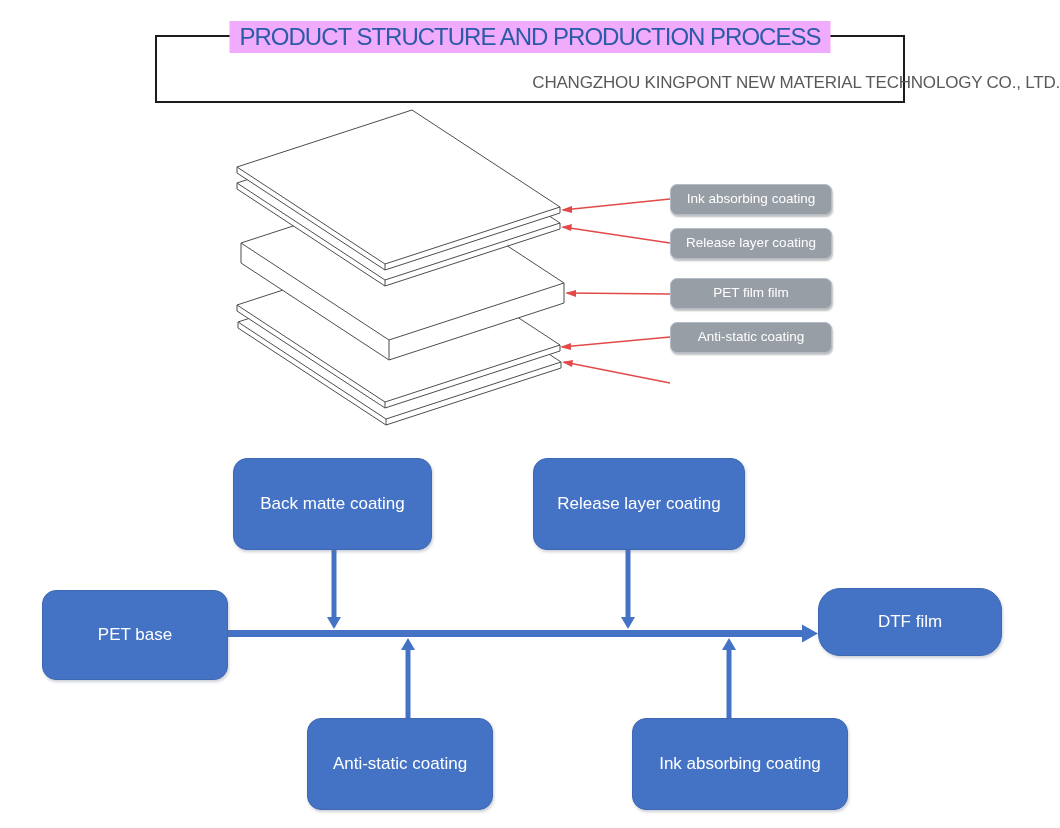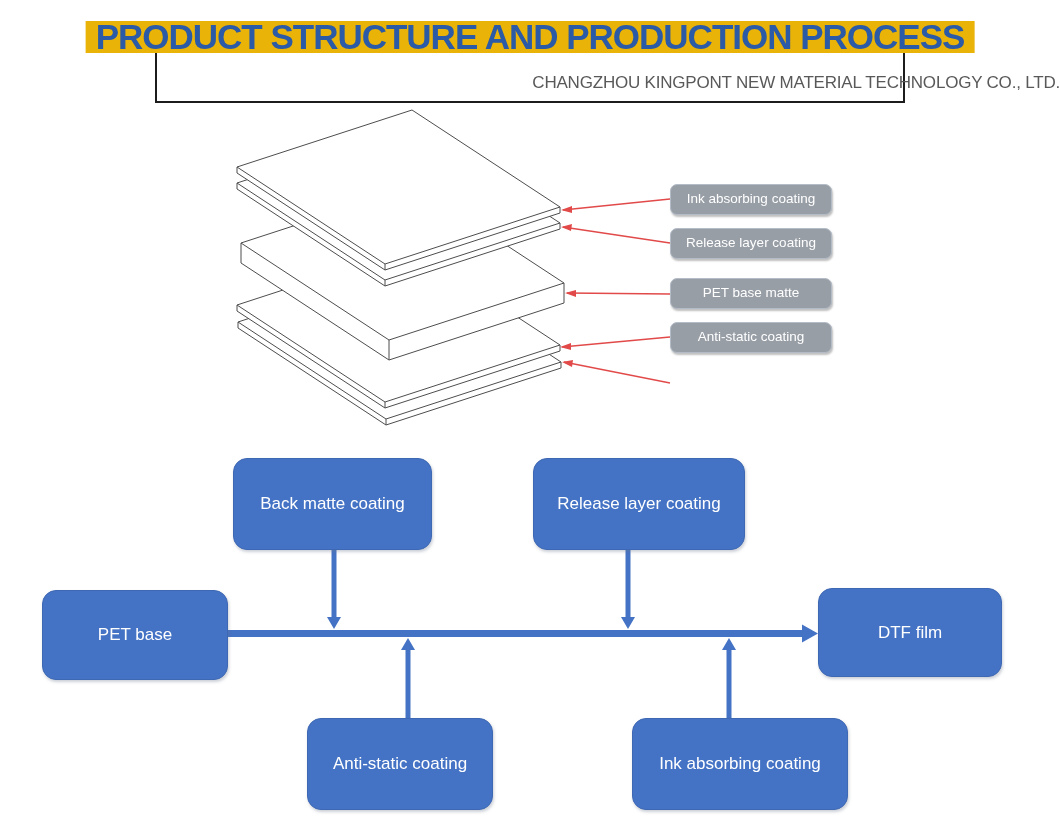--- a/index.html
+++ b/index.html
@@ -17,22 +17,22 @@
     position:relative;width:1060px;height:828px;background:#fff;overflow:hidden;
     font-family:"Liberation Sans", sans-serif;
   }
   
   .header-box{
     position:absolute;left:155px;top:35px;width:746px;height:64px;
     border:2px solid var(--border-black);
   }
   .header-title{
     position:absolute;left:530px;top:21px;transform:translateX(-50%);
-    background:#eab308;padding:0 10px;white-space:nowrap;
-    font-size:35px;font-weight:bold;letter-spacing:-1px;line-height:32px;
+    background:#f0abfc;padding:0 10px;white-space:nowrap;
+    font-size:24px;font-weight:normal;letter-spacing:-1px;line-height:32px;
     color:var(--title-blue);z-index:2;
   }
   .header-subtitle{
     position:absolute;left:0;right:0;top:72px;text-align:right;
     font-size:17px;letter-spacing:-0.2px;line-height:22px;
     color:var(--subtitle-gray);z-index:2;white-space:nowrap;
   }
   
   .diagram-svg{position:absolute;left:0;top:0;width:1060px;height:828px;}
   .sheet-fill{fill:#ffffff;stroke:var(--line-dark);stroke-width:1;stroke-linejoin:round;}
@@ -55,21 +55,21 @@
     position:absolute;display:flex;align-items:center;justify-content:center;
     background:var(--accent-blue);border:1px solid #3e68b3;border-radius:14px;
     box-sizing:border-box;color:#fff;font-size:17px;text-align:center;
     box-shadow:1px 2px 3px rgba(110,120,140,0.35);white-space:nowrap;
   }
   .node-pet{left:42px;top:590px;width:186px;height:90px;}
   .node-backmatte{left:233px;top:458px;width:199px;height:92px;}
   .node-release{left:533px;top:458px;width:212px;height:92px;}
   .node-antistatic{left:307px;top:718px;width:186px;height:92px;}
   .node-ink{left:632px;top:718px;width:216px;height:92px;}
-  .node-dtf{left:818px;top:588px;width:184px;height:89px;}
+  .node-dtf{left:818px;top:588px;width:184px;height:68px;border-radius:22px;}
 </style>
 </head>
 <body>
 
 <div class="page">
 
   <div class="header-box"></div>
   <div class="header-title">PRODUCT STRUCTURE AND PRODUCTION PROCESS</div>
   <div class="header-subtitle">CHANGZHOU KINGPONT NEW MATERIAL TECHNOLOGY CO., LTD.</div>
 
@@ -150,21 +150,21 @@
       </g>
       <g>
         <line class="blue-shaft" x1="729" y1="720" x2="729" y2="650" stroke-width="5"></line>
         <polygon class="blue-head" points="729,638 722,650 736,650"></polygon>
       </g>
     </g>
   </svg>
 
   <div class="layer-label ll-0">Ink absorbing coating</div>
   <div class="layer-label ll-1">Release layer coating</div>
-  <div class="layer-label ll-2">PET base matte</div>
+  <div class="layer-label ll-2">PET film film</div>
   <div class="layer-label ll-3">Anti-static coating</div>
 
   <div class="flow-node node-pet">PET base</div>
   <div class="flow-node node-backmatte">Back matte coating</div>
   <div class="flow-node node-release">Release layer coating</div>
   <div class="flow-node node-antistatic">Anti-static coating</div>
   <div class="flow-node node-ink">Ink absorbing coating</div>
   <div class="flow-node node-dtf">DTF film</div>
 
 </div>

